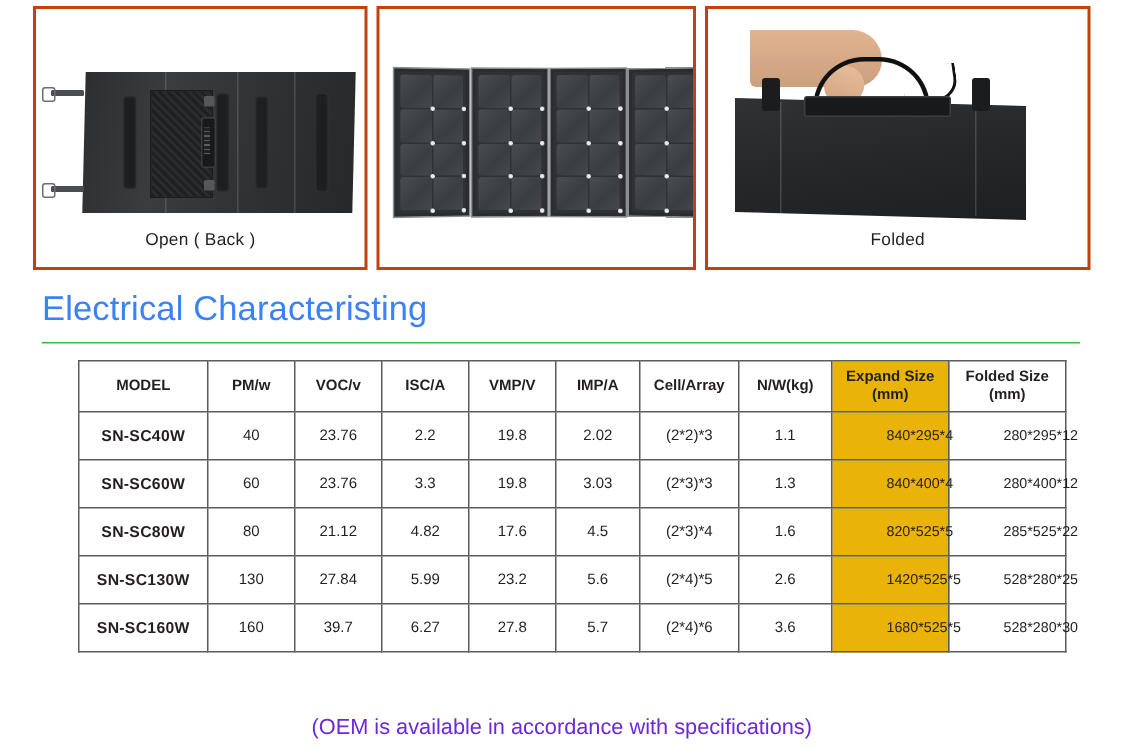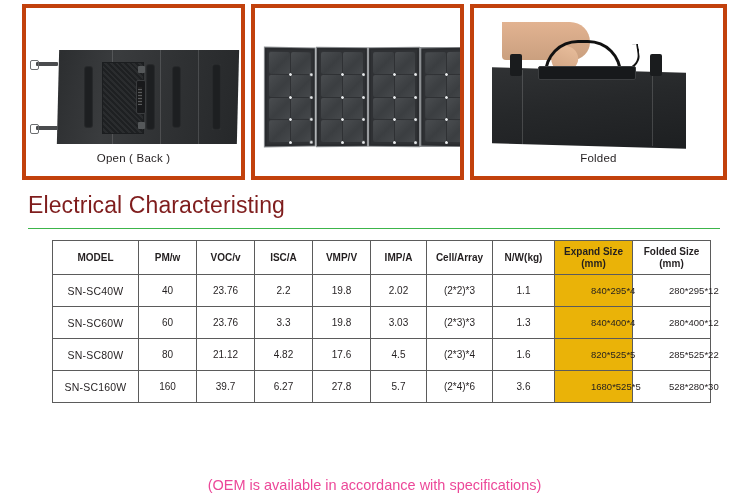--- a/index.html
+++ b/index.html
@@ -20,21 +20,21 @@
   .panels {
     position: absolute;
     left: 22px;
     top: 4px;
     width: 705px;
     height: 176px;
     display: flex;
     gap: 6px;
   }
   .panel {
-    border: 4px solid #c2410c;
+    border: 2px solid #c2410c;
     background: #ffffff;
     position: relative;
     box-sizing: border-box;
     overflow: hidden;
   }
   .panel.p1 { width: 237px; }
   .panel.p2 { width: 226px; }
   .panel.p3 { width: 272px; padding-left: 16px; }
 
   .photo {
@@ -264,21 +264,21 @@
     background: #1a1c1e;
     border-radius: 2px;
   }
 
   
   .section-title {
     position: absolute;
     left: 28px;
     top: 192px;
     font-size: 23px;
-    color: #7f1d1d;
+    color: #3b82f6;
     letter-spacing: .1px;
     white-space: nowrap;
   }
   .title-rule {
     position: absolute;
     left: 28px;
     top: 228px;
     width: 692px;
     height: 1px;
     background: #3cb54a;
@@ -309,21 +309,21 @@
     font-weight: bold;
     font-size: 10px;
     line-height: 1.15;
     height: 34px;
   }
   .spec-table th.shade,
   .spec-table td.shade {
     background: #eab308;
   }
   .spec-table td.model {
-    font-weight: normal;
+    font-weight: bold;
     font-size: 10.5px;
     letter-spacing: .2px;
   }
   .spec-table td.dim {
     font-size: 9.5px;
     padding-left: 36px;
   }
 
   
   col.c-model  { width: 86px; }
@@ -338,21 +338,21 @@
   col.c-folded { width: 78px; }
 
   
   .footnote {
     position: absolute;
     left: 0;
     right: 0;
     top: 477px;
     text-align: center;
     font-size: 14.5px;
-    color: #ec4899;
+    color: #6d28d9;
   }
 </style>
 </head>
 <body>
 
 <div class="panels">
 
   <div class="panel p1">
     <div class="photo">
       <div class="back-wrap">
@@ -508,20 +508,32 @@
       <td>21.12</td>
       <td>4.82</td>
       <td>17.6</td>
       <td>4.5</td>
       <td>(2*3)*4</td>
       <td>1.6</td>
       <td class="shade dim">820*525*5</td>
       <td class="dim">285*525*22</td>
     </tr>
     <tr>
+      <td class="model">SN-SC130W</td>
+      <td>130</td>
+      <td>27.84</td>
+      <td>5.99</td>
+      <td>23.2</td>
+      <td>5.6</td>
+      <td>(2*4)*5</td>
+      <td>2.6</td>
+      <td class="shade dim">1420*525*5</td>
+      <td class="dim">528*280*25</td>
+    </tr>
+    <tr>
       <td class="model">SN-SC160W</td>
       <td>160</td>
       <td>39.7</td>
       <td>6.27</td>
       <td>27.8</td>
       <td>5.7</td>
       <td>(2*4)*6</td>
       <td>3.6</td>
       <td class="shade dim">1680*525*5</td>
       <td class="dim">528*280*30</td>

